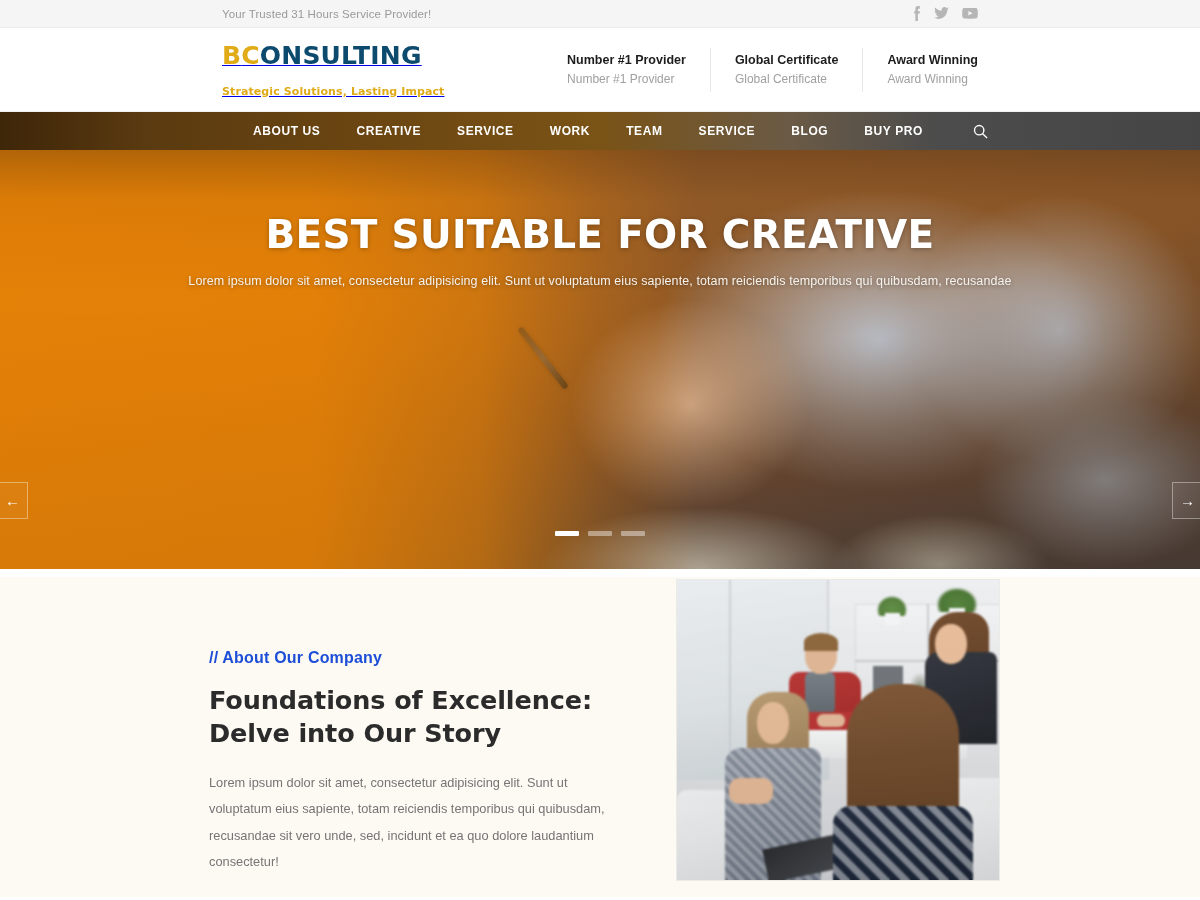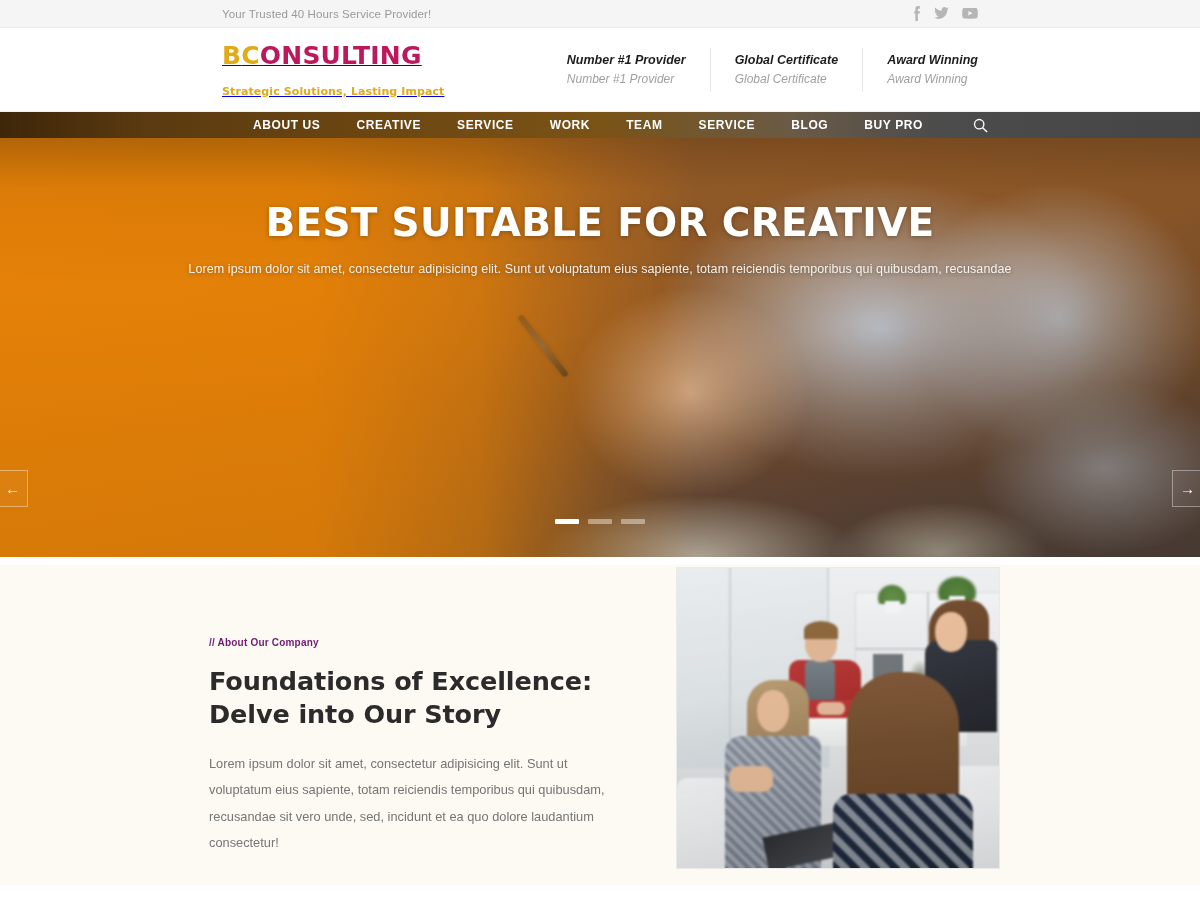--- a/index.html
+++ b/index.html
@@ -48,36 +48,35 @@
   .logo-main{
     font-family:"DejaVu Sans", sans-serif;
     font-size:25px;
     font-weight:bold;
     letter-spacing:.2px;
     line-height:1;
     white-space:nowrap;
   }
   .logo-b{ color:#e0ab17; }
   .logo-c{ color:#e0ab17; }
-  .logo-rest{ color:#be185d; }
+  .logo-rest{ color:#0c4a6e; }
   .logo-tag{
     display:block;
     margin-top:18px;
     font-family:"DejaVu Sans", sans-serif;
     font-size:11px;
     font-weight:bold;
     color:#e0ab17;
     letter-spacing:.1px;
     white-space:nowrap;
   }
   .header-info{
     margin-left:auto;
     display:flex;
     align-items:flex-start;
-    font-style:italic;
   }
   .info-item{
     padding:0 24px;
     display:flex;
     flex-direction:column;
     justify-content:center;
     border-right:1px solid #e8e8e8;
     min-height:44px;
   }
   .info-item:last-child{ border-right:none; padding-right:0; }
@@ -90,21 +89,21 @@
   }
   .info-sub{
     font-size:12px;
     color:#a0a0a0;
     line-height:1.5;
     white-space:nowrap;
   }
 
   
   .navbar{
-    height:26px;
+    height:38px;
     background:linear-gradient(to right,#3e2609 0%,#5a3a10 12%,#6e4812 34%,#7a5316 50%,#6a5a46 66%,#4c4c4c 78%,#454545 100%);
     display:flex;
     align-items:center;
     padding:0 222px;
     position:relative;
   }
   .nav-list{
     display:flex;
     align-items:center;
     list-style:none;
@@ -272,23 +271,23 @@
     display:flex;
     align-items:flex-start;
     border-top:8px solid #ffffff;
   }
   .about-left{
     width:405px;
     padding-top:72px;
     padding-left:9px;
   }
   .about-eyebrow{
-    font-size:10px;
-    font-weight:bold;
-    color:#701a75;
+    font-size:16px;
+    font-weight:bold;
+    color:#1d4ed8;
     letter-spacing:.2px;
   }
   .about-title{
     margin-top:17px;
     font-family:"DejaVu Sans", sans-serif;
     font-size:25.5px;
     font-weight:bold;
     color:#2b2b2b;
     line-height:1.28;
     letter-spacing:-.1px;
@@ -382,21 +381,21 @@
     background:linear-gradient(160deg,#f2f3f4,#dfe1e3); border-radius:10px 0 0 0;}
   .ph-sofa2{ left:278px; top:198px; width:46px; height:104px;
     background:linear-gradient(160deg,#f2f3f4,#dcdee0);}
   .ph-blur{ inset:0; backdrop-filter:blur(1.1px); }
   .ph-tint{ inset:0; background:linear-gradient(to bottom, rgba(255,255,255,.06), rgba(0,0,0,.05)); }
 </style>
 </head>
 <body>
 
 <div class="topbar">
-  <div class="topbar-text">Your Trusted 40 Hours Service Provider!</div>
+  <div class="topbar-text">Your Trusted 31 Hours Service Provider!</div>
   <div class="topbar-social">
     <a href="#" aria-label="Facebook">
       <svg width="9" height="15" viewBox="0 0 9 16">
           <path d="M6 5.5V3.8c0-.6.2-1 1.1-1H8V0H6.3C4.2 0 3.3 1.3 3.3 3.4v2.1H2V8h1.3v8H6V8h1.9l.3-2.5H6z"></path>
         </svg>
     </a>
     <a href="#" aria-label="Twitter">
       <svg width="15" height="13" viewBox="0 0 16 14">
           <path d="M16 1.7c-.6.3-1.2.4-1.9.5.7-.4 1.2-1 1.4-1.8-.6.4-1.3.6-2 .8C12.9.4 12.1 0 11.2 0 9.4 0 8 1.5 8 3.3c0 .2 0 .5.1.7C5.4 3.9 2.9 2.5 1.2.5.9 1 .8 1.5.8 2.1c0 1.1.6 2.1 1.4 2.7-.5 0-1-.2-1.5-.4 0 1.6 1.1 2.9 2.6 3.2-.3.1-.6.1-.9.1-.2 0-.4 0-.6-.1.4 1.3 1.6 2.3 3 2.3-1.1.9-2.5 1.4-4 1.4H0c1.5.9 3.2 1.5 5 1.5 6 0 9.3-5.1 9.3-9.5V3c.7-.5 1.2-1 1.7-1.3z"></path>
         </svg>

